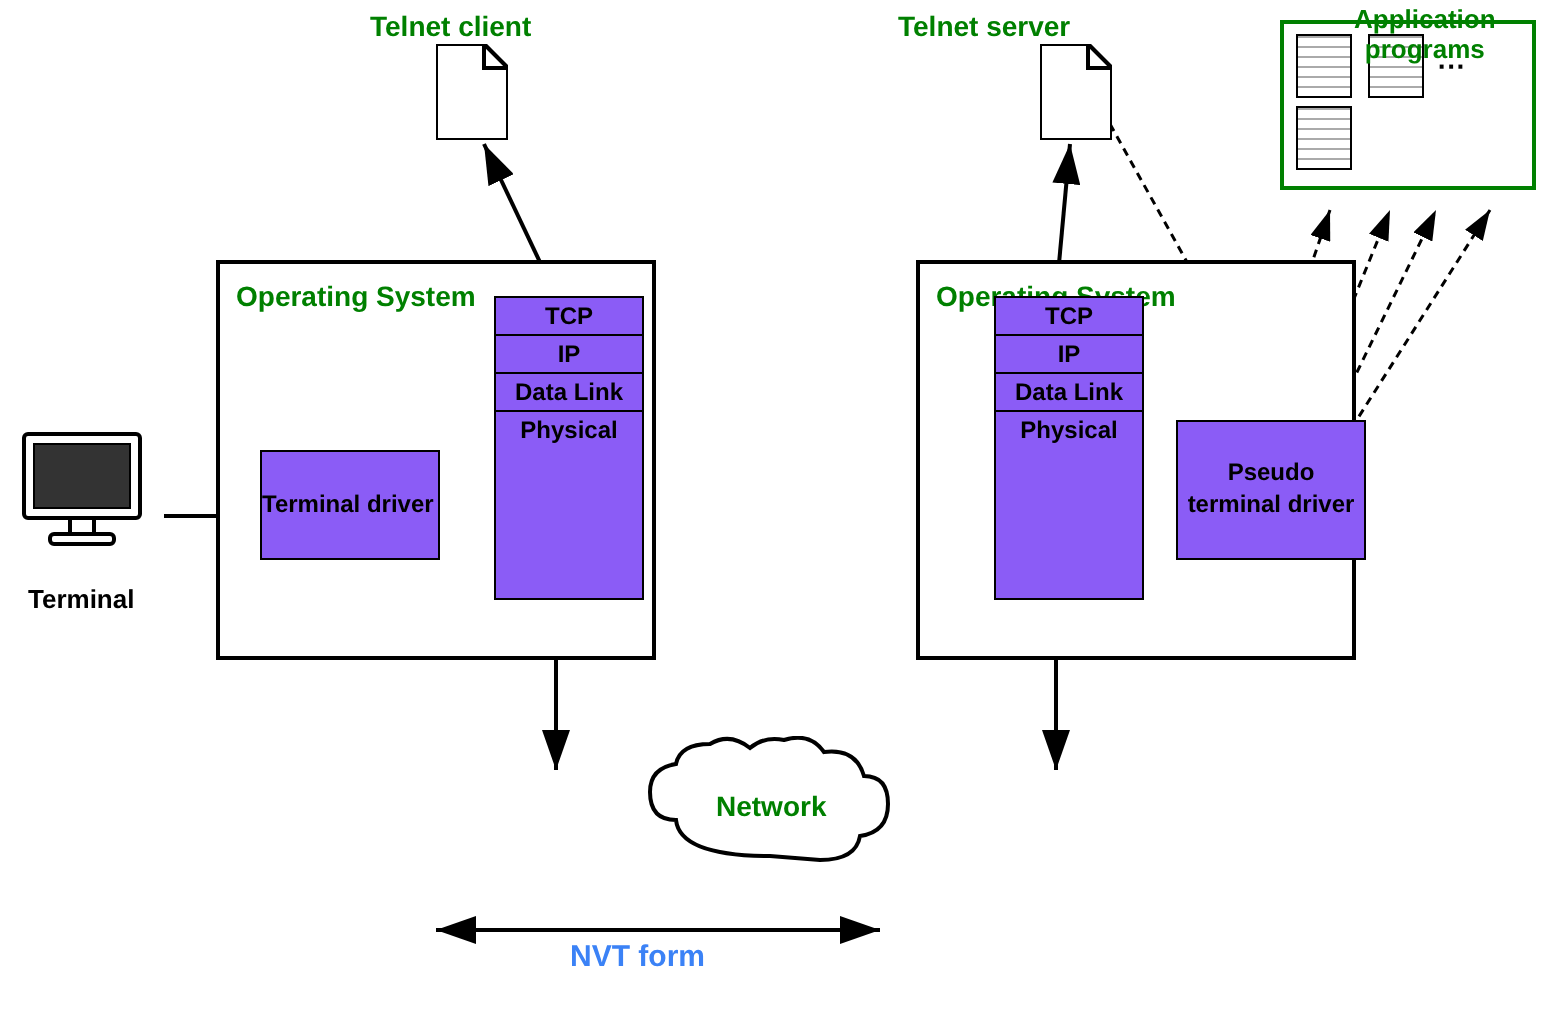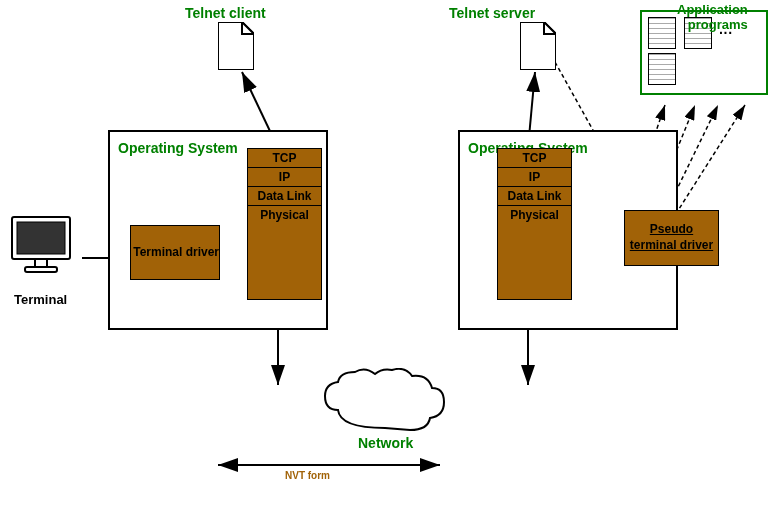--- a/index.html
+++ b/index.html
@@ -17,45 +17,45 @@
       width: 781px;
       height: 509px;
     }
 
     
     .label {
       position: absolute;
       color: #008000;
       font-weight: bold;
       font-size: 13px;
-      text-align: right;
+      text-align: center;
     }
 
     .label-black {
       position: absolute;
       color: #000;
       font-weight: bold;
       font-size: 13px;
       text-align: left;
     }
 
     
     .box {
       position: absolute;
       border: 2px solid #000;
       background: #fff;
     }
 
     .box-inner {
       position: absolute;
       border: 1px solid #000;
-      background: #a16207;
+      background: #8b5cf6;
       display: flex;
       flex-direction: column;
-      align-items: flex-end;
+      align-items: flex-start;
       justify-content: center;
     }
 
     .box-inner-text {
       font-size: 12px;
       color: #000;
       font-weight: bold;
       text-align: center;
       line-height: 1.3;
     }
@@ -165,21 +165,21 @@
     <div style="width:100%; text-align:center; padding:2px 0; font-weight:bold; font-size:12px;">Physical</div>
   </div>
 
   <div class="box-inner" style="left:497px; top:148px; width:75px; height:152px; justify-content: flex-start; padding-top:0;">
     <div style="width:100%; border-bottom:1px solid #000; text-align:center; padding:2px 0; font-weight:bold; font-size:12px;">TCP</div>
     <div style="width:100%; border-bottom:1px solid #000; text-align:center; padding:2px 0; font-weight:bold; font-size:12px;">IP</div>
     <div style="width:100%; border-bottom:1px solid #000; text-align:center; padding:2px 0; font-weight:bold; font-size:12px;">Data Link</div>
     <div style="width:100%; text-align:center; padding:2px 0; font-weight:bold; font-size:12px;">Physical</div>
   </div>
 
-  <div class="box-inner" style="left:624px; top:210px; width:95px; height:56px;text-decoration:underline;">
+  <div class="box-inner" style="left:588px; top:210px; width:95px; height:70px;">
     <span class="box-inner-text">Pseudo
 terminal driver</span>
   </div>
 
   <div class="app-programs" style="left:640px; top:10px; width:128px; height:85px; display:flex; flex-direction:column; align-items:center; justify-content:center; padding:4px;">
     <div style="margin-bottom:4px;">
       <span class="striped-box"></span>
       <span class="striped-box"></span>
       <span style="display:inline-block; width:10px; text-align:center; font-size:14px; font-weight:bold; vertical-align:middle;">···</span>
       <span class="striped-box"></span>
@@ -212,17 +212,17 @@
 
     <rect x="15" y="52" width="32" height="5" rx="2" fill="white" stroke="black" stroke-width="2"></rect>
   </svg>
 
   <div class="label-black" style="left:14px; top:292px; color:#000; font-size:13px;">Terminal</div>
 
   <svg style="position:absolute; left:320px; top:368px;" width="130" height="70" viewBox="0 0 130 70">
     <path d="M65,60 Q20,60 18,42 Q5,42 5,28 Q5,16 18,14 Q20,4 35,4 Q45,-2 55,6 Q62,0 72,2 Q85,-2 92,8 Q108,6 112,20 Q124,20 124,34 Q124,48 110,50 Q108,62 90,62 Z" fill="white" stroke="black" stroke-width="2"></path>
   </svg>
 
-  <div class="label" style="left:358px; top:395px; font-size:14px;margin-top:40px;">Network</div>
-
-  <div class="label-black" style="left:285px; top:470px; font-size:10px; color:#a16207;">NVT form</div>
+  <div class="label" style="left:358px; top:395px; font-size:14px;">Network</div>
+
+  <div class="label-black" style="left:285px; top:470px; font-size:15px; color:#3b82f6;">NVT form</div>
 
 </div>
 
 </body></html>

